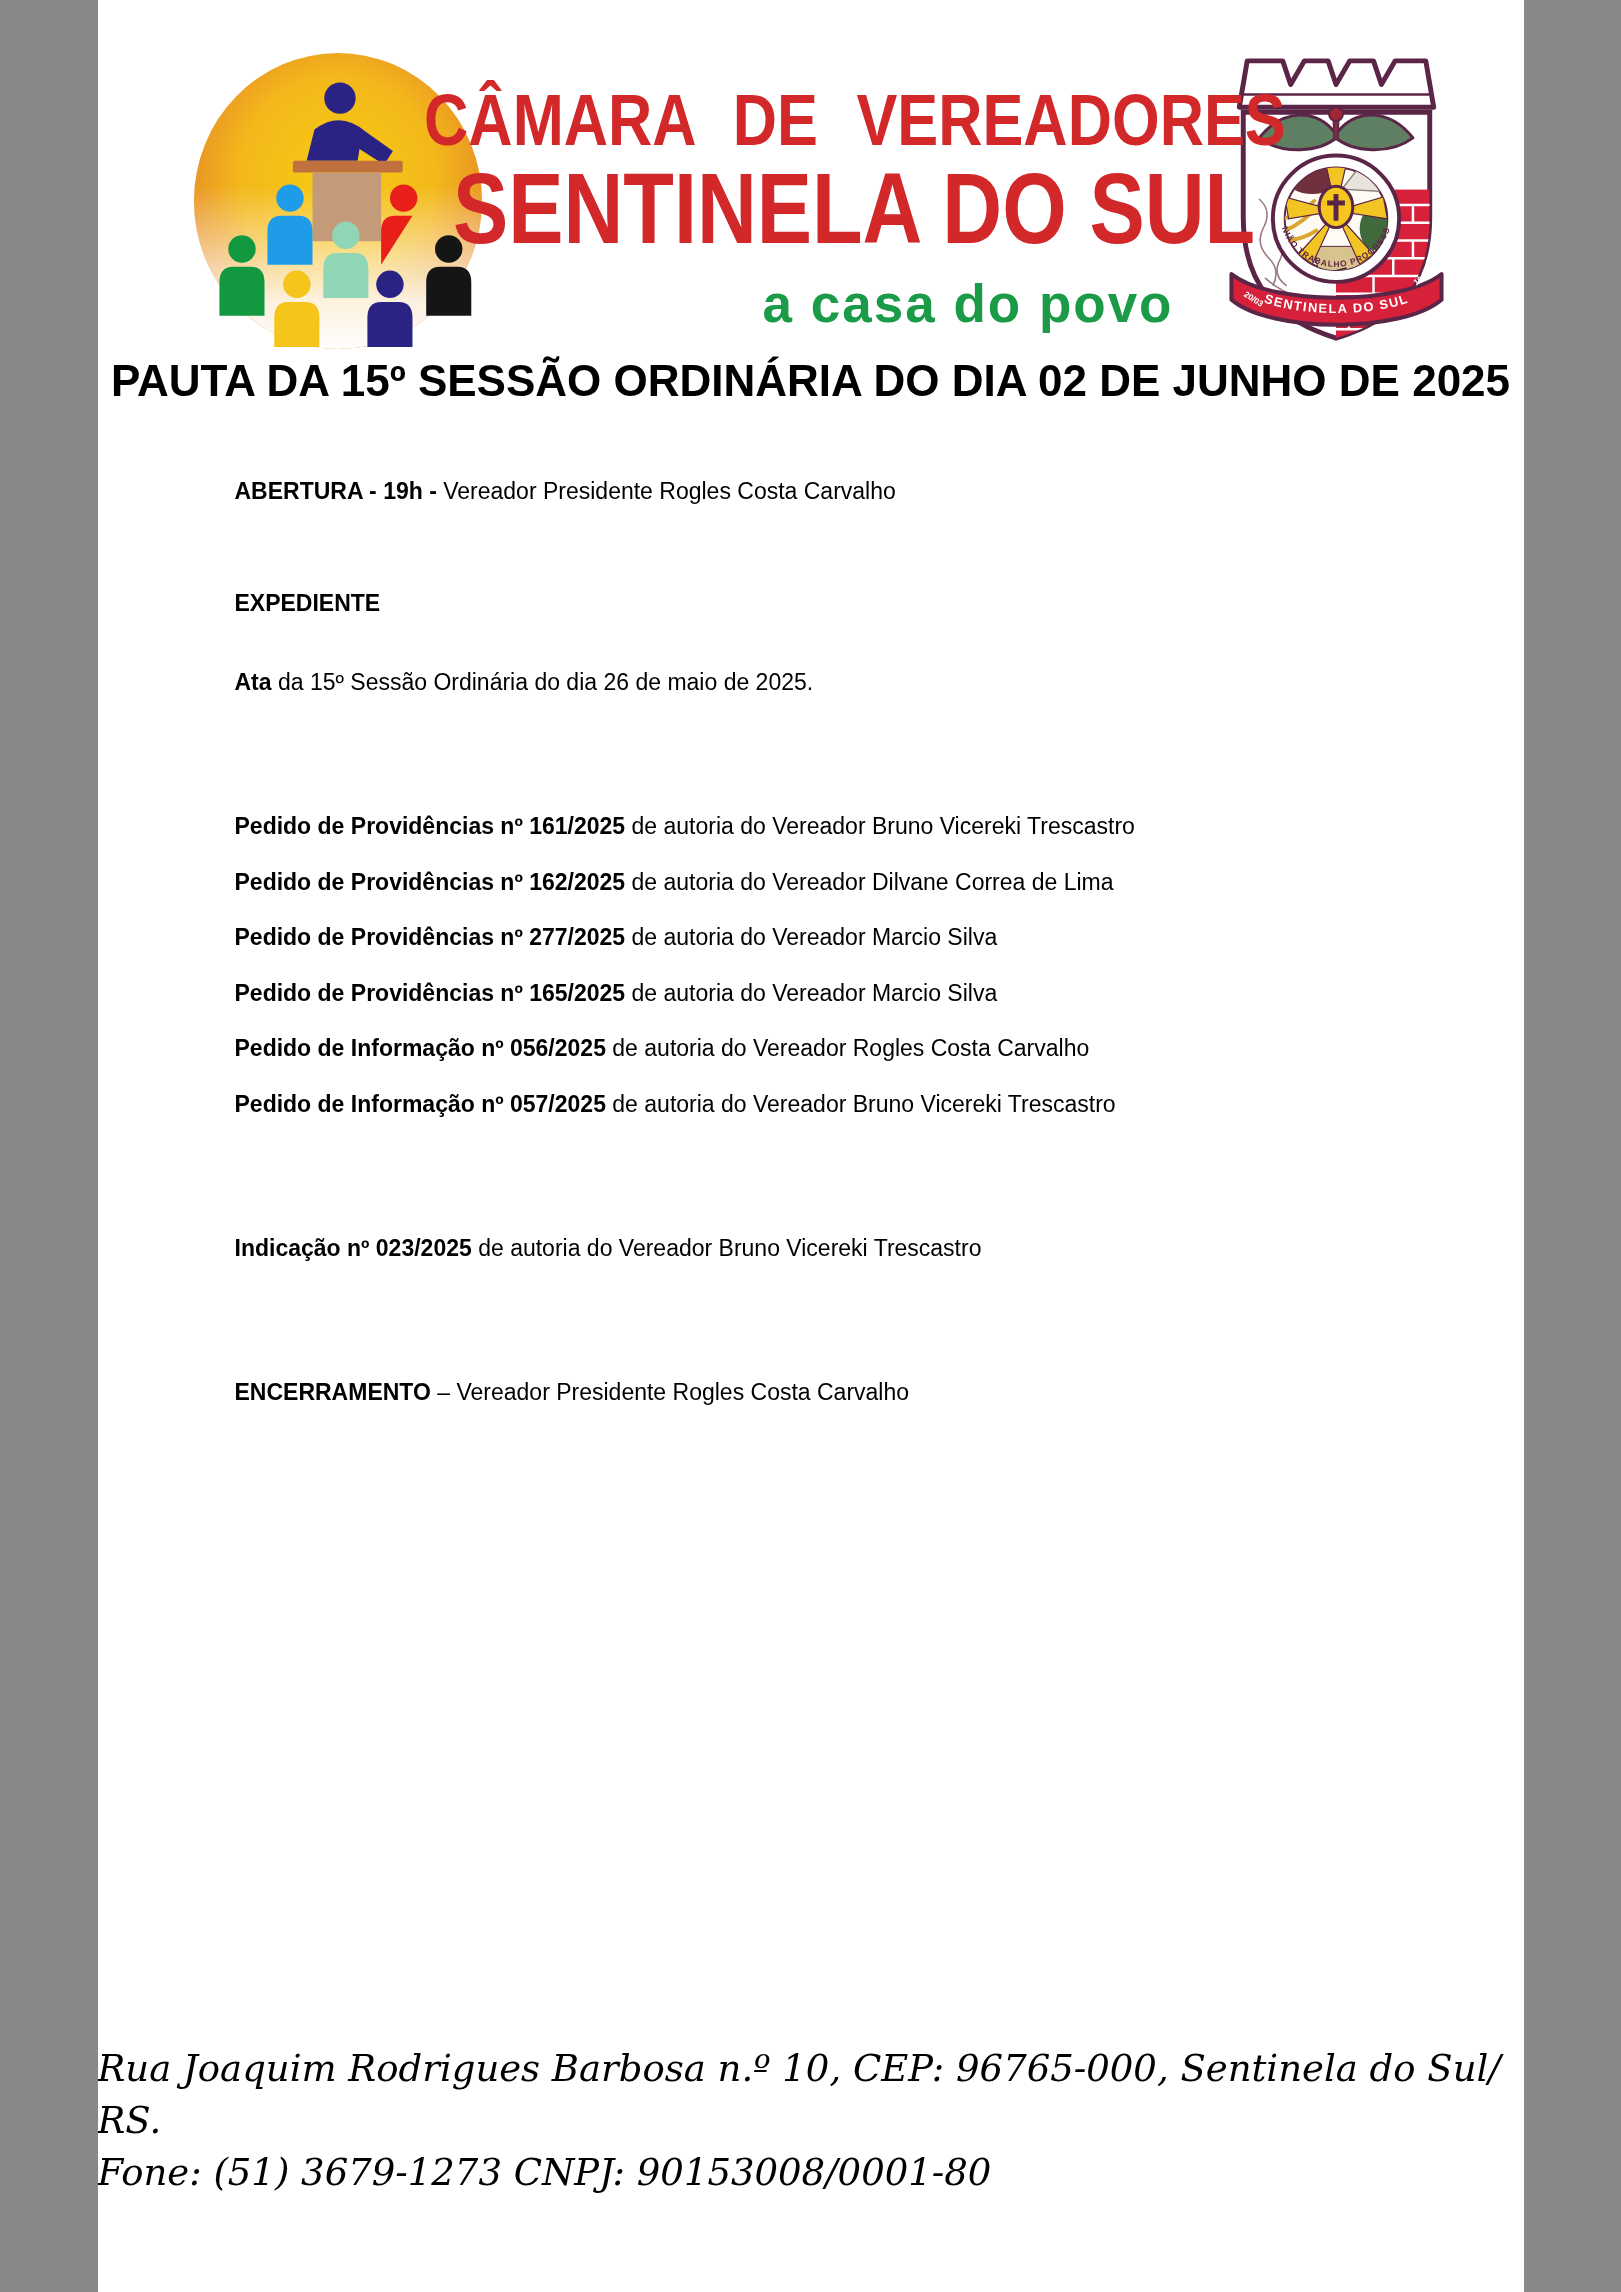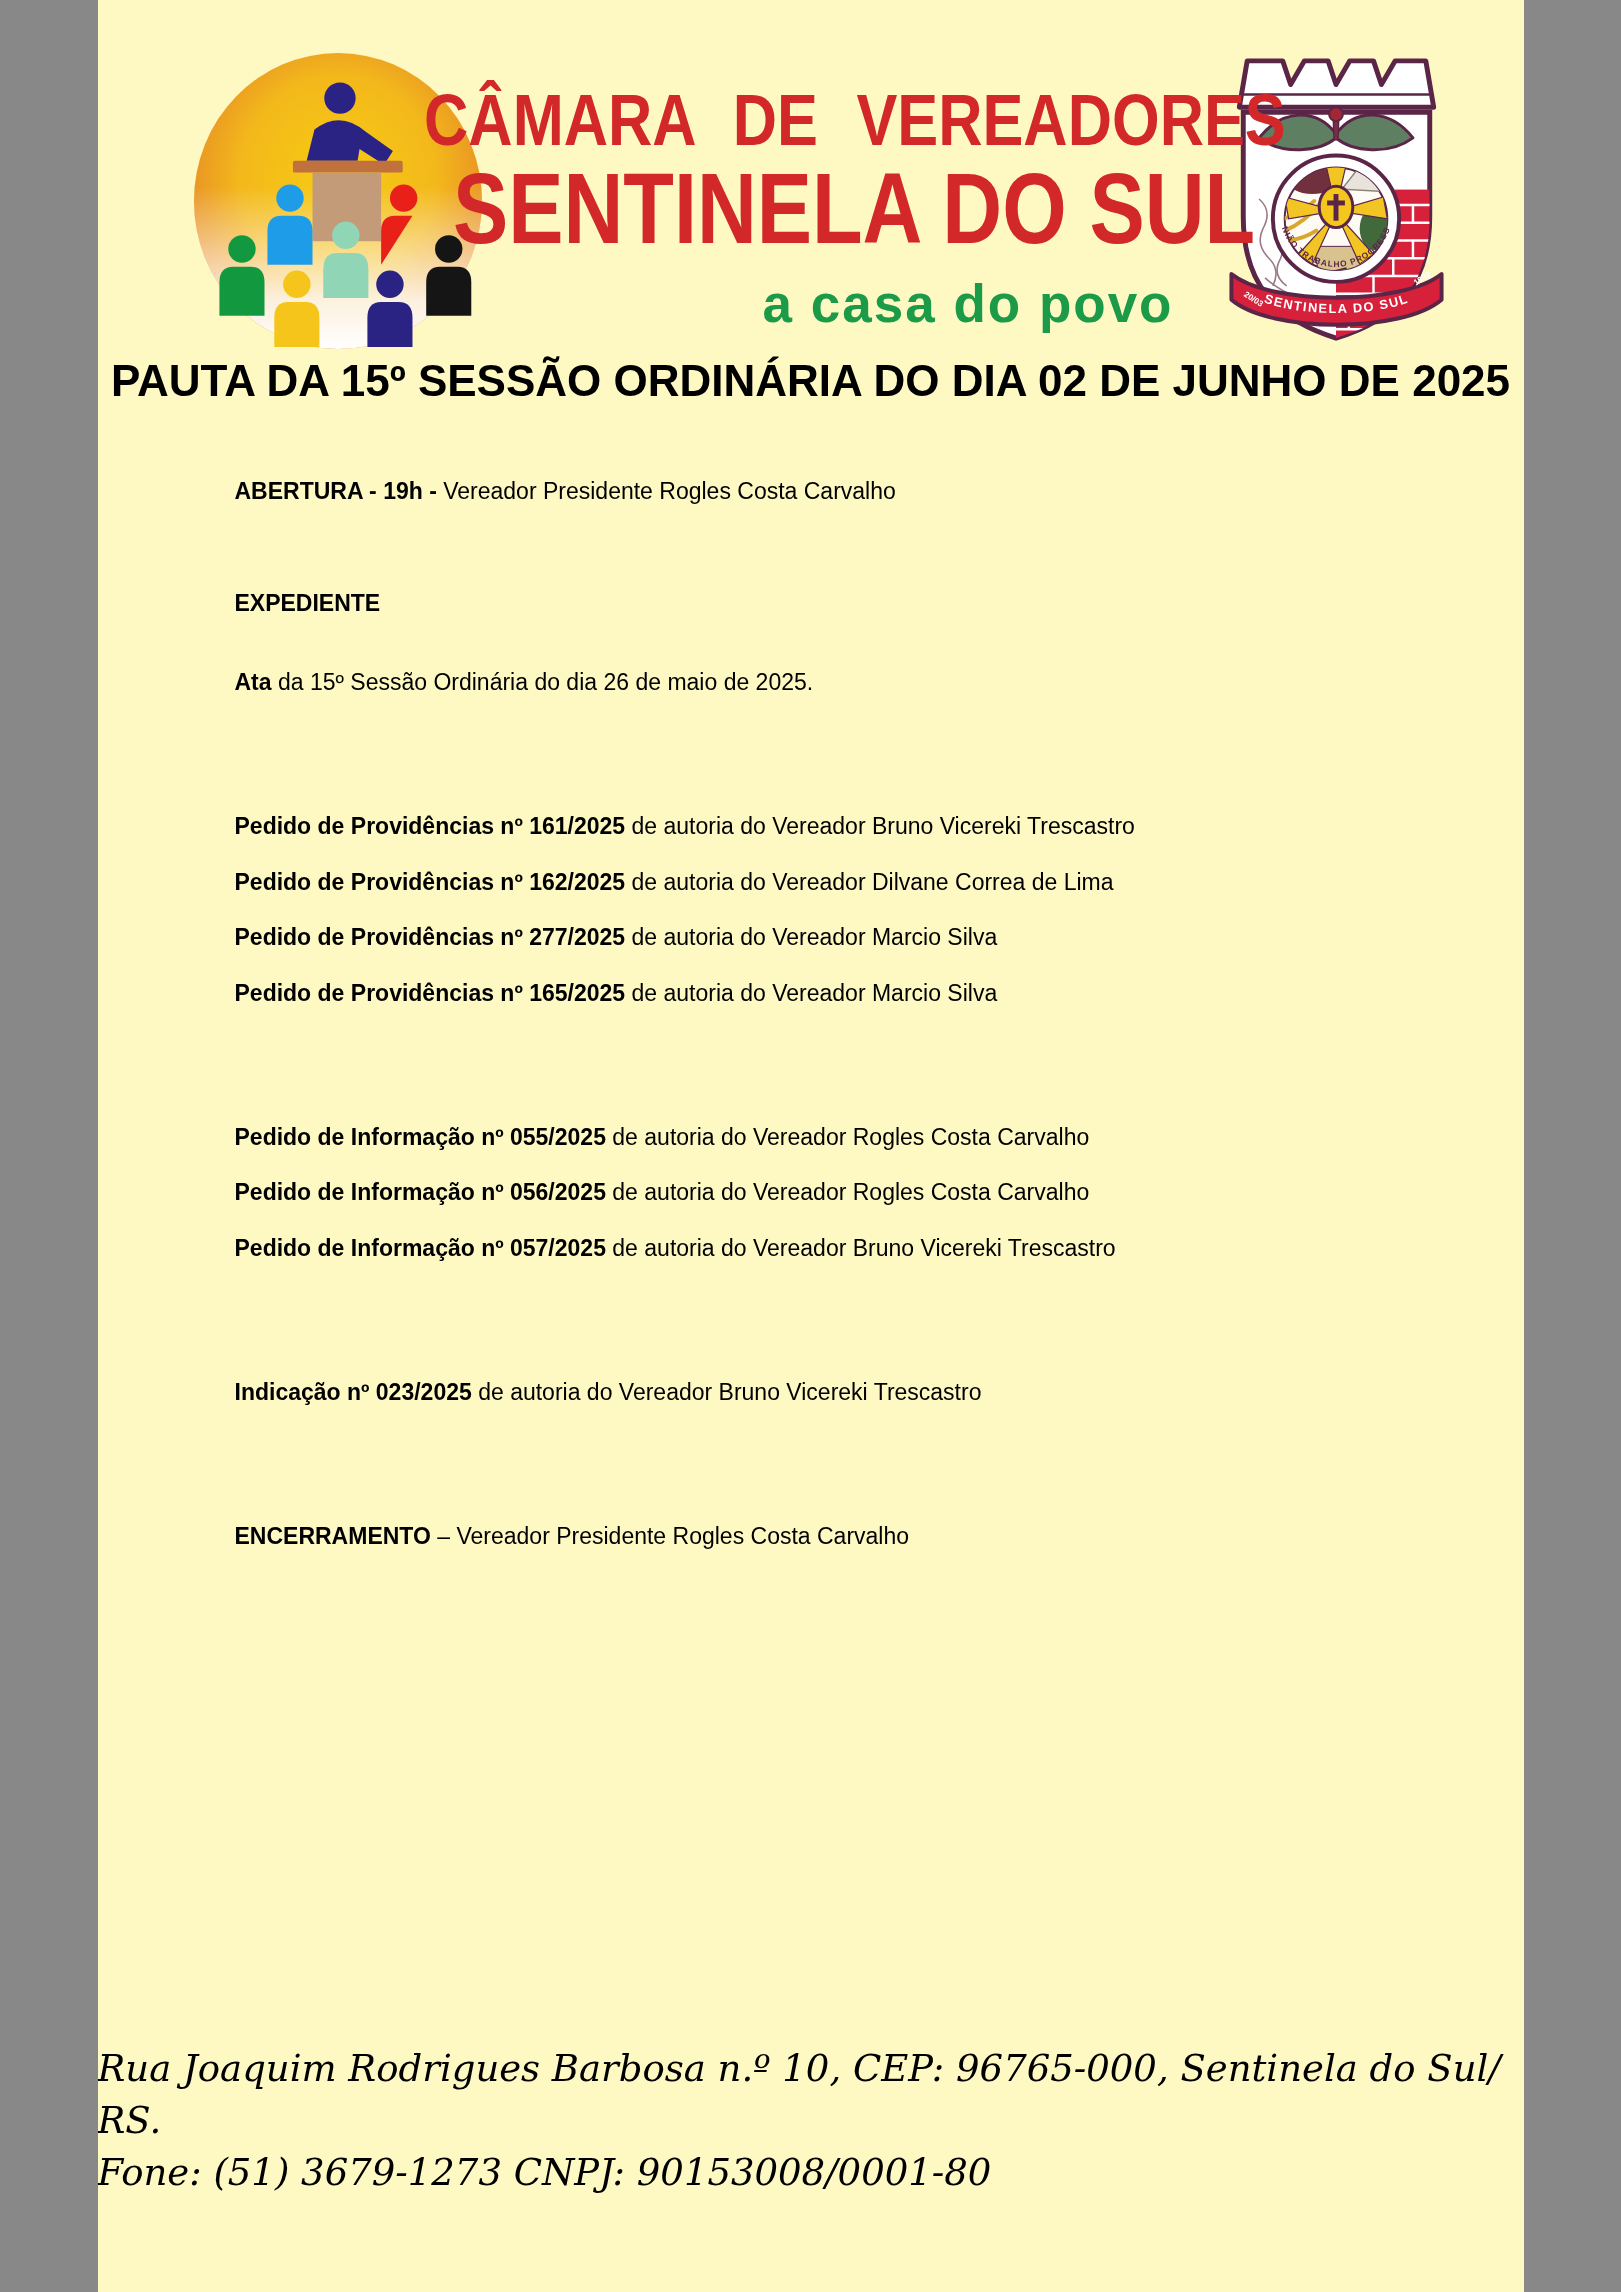--- a/index.html
+++ b/index.html
@@ -1,18 +1,18 @@
 <!DOCTYPE html>
 <html><head>
 <meta charset="utf-8">
 <style>
   * { margin:0; padding:0; box-sizing:border-box; }
   body { background:#888; font-family:"Liberation Sans", sans-serif; }
   .page {
-    position:relative; width:1426px; height:2293px; background:#fef9c3;
+    position:relative; width:1426px; height:2293px; background:#ffffff;
     margin:0 auto; overflow:hidden; color:#000;
   }
   
   .header { display:flex; align-items:flex-start; padding:51px 76px 0 93px; height:358px; }
   .logo-box { width:294px; height:304px; flex:none; }
   .title-block { flex:1; display:flex; flex-direction:column; align-items:center; padding-top:33px; min-width:0; }
   .org1 {
     font-weight:bold; font-size:73px; line-height:0.98; color:#D2282A; white-space:nowrap;
     transform:scaleX(0.84); transform-origin:center; letter-spacing:0px; word-spacing:25.5px;
   }
@@ -223,21 +223,20 @@
 
     <div class="line m-expediente"><b>EXPEDIENTE</b></div>
 
     <div class="line m-ata"><b>Ata</b> <span>da 15º Sessão Ordinária do dia 26 de maio de 2025.</span></div>
 
     <div class="line m-group"><b>Pedido de Providências nº 161/2025</b> <span>de autoria do Vereador Bruno Vicereki Trescastro</span></div>
     <div class="line m-row"><b>Pedido de Providências nº 162/2025</b> <span>de autoria do Vereador Dilvane Correa de Lima</span></div>
     <div class="line m-row"><b>Pedido de Providências nº 277/2025</b> <span>de autoria do Vereador Marcio Silva</span></div>
     <div class="line m-row"><b>Pedido de Providências nº 165/2025</b> <span>de autoria do Vereador Marcio Silva</span></div>
 
-    <div class="line m-group"><b>Pedido de Informação nº 055/2025</b> <span>de autoria do Vereador Rogles Costa Carvalho</span></div>
     <div class="line m-row"><b>Pedido de Informação nº 056/2025</b> <span>de autoria do Vereador Rogles Costa Carvalho</span></div>
     <div class="line m-row"><b>Pedido de Informação nº 057/2025</b> <span>de autoria do Vereador Bruno Vicereki Trescastro</span></div>
 
     <div class="line m-group"><b>Indicação nº 023/2025</b> <span>de autoria do Vereador Bruno Vicereki Trescastro</span></div>
 
     <div class="line m-group"><b>ENCERRAMENTO</b> <span>– Vereador Presidente Rogles Costa Carvalho</span></div>
   </div>
 
   <div class="footer">
     <div>Rua Joaquim Rodrigues Barbosa n.º 10, CEP: 96765-000,  Sentinela do Sul/ RS.</div>

